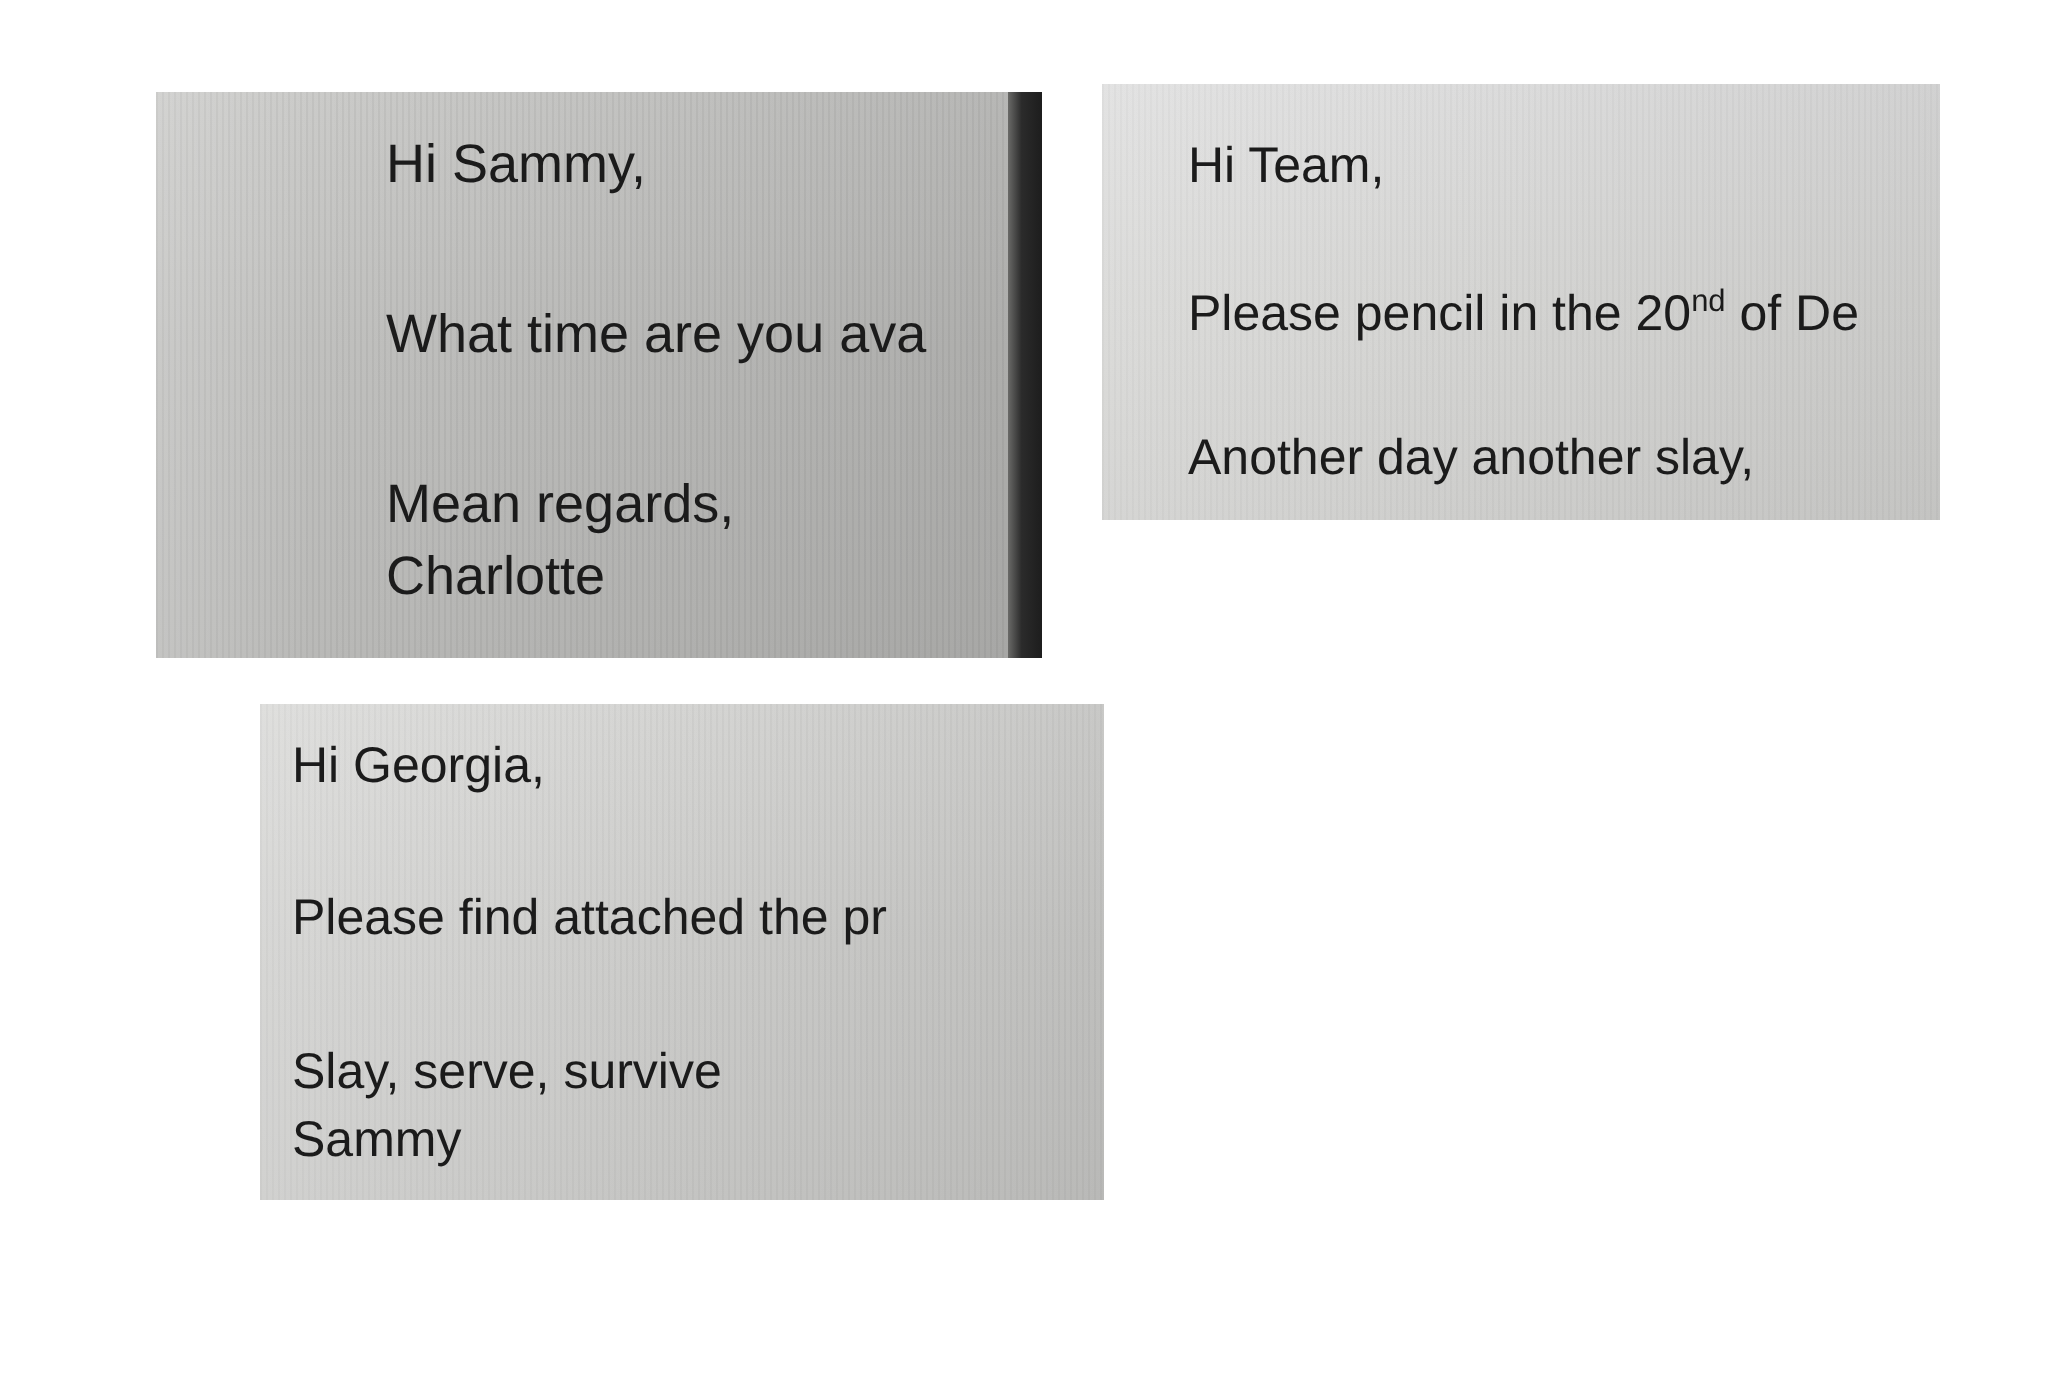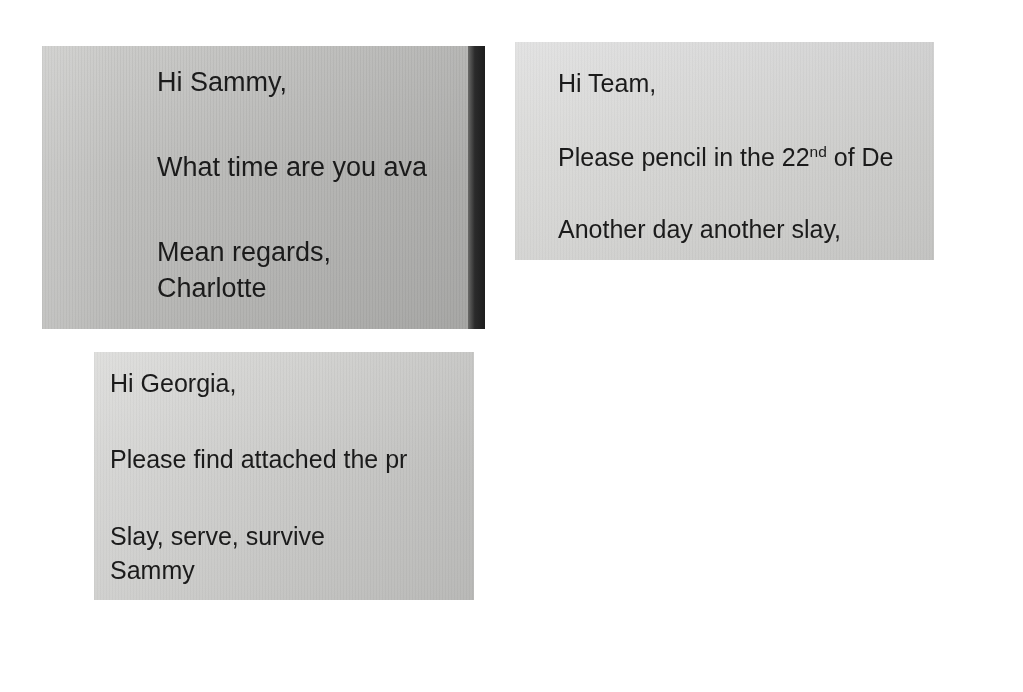--- a/index.html
+++ b/index.html
@@ -11,20 +11,21 @@
     width: 1023px;
     height: 692px;
     position: relative;
     overflow: hidden;
     font-family: "Liberation Sans", sans-serif;
   }
 
   .collage {
     position: absolute;
     inset: 0;
+    margin-left: 36px;
   }
 
   
   .snippet {
     position: absolute;
     overflow: hidden;
     color: #1b1b1b;
     box-sizing: border-box;
   }
 
@@ -93,21 +94,21 @@
   sup.ord {
     font-size: 0.62em;
     vertical-align: super;
     line-height: 0;
   }
 
   
   #snip-sammy {
     left: 94px;
     top: 352px;
-    width: 380px;
+    width: 422px;
     height: 248px;
     background:
       linear-gradient(90deg, rgba(255,255,255,0.18) 0%, rgba(0,0,0,0.02) 55%, rgba(0,0,0,0.07) 100%),
       repeating-linear-gradient(90deg, rgba(0,0,0,0.028) 0px, rgba(0,0,0,0.028) 1px, rgba(255,255,255,0.02) 1px, rgba(255,255,255,0.02) 3px),
       linear-gradient(180deg, #d7d7d5 0%, #cdcdcb 48%, #c6c6c4 100%);
   }
   #snip-sammy .lines {
     left: 16px;
     top: 18px;
     font-size: 25px;
@@ -149,21 +150,21 @@
       <div class="line l2">What time are you ava</div>
       <div class="line l3">Mean regards,</div>
       <div class="line l4">Charlotte</div>
     </div>
     <div class="edge-dark"></div>
   </div>
 
   <div class="snippet" id="snip-gemma">
     <div class="lines">
       <div class="line l1">Hi Team,</div>
-      <div class="line l2"><span>Please pencil in the 22</span><sup class="ord">nd</sup><span> of De</span></div>
+      <div class="line l2"><span>Please pencil in the 20</span><sup class="ord">nd</sup><span> of De</span></div>
       <div class="line l3">Another day another slay,</div>
       <div class="line l4">Gemma</div>
     </div>
   </div>
 
   <div class="snippet" id="snip-sammy">
     <div class="lines">
       <div class="line l1">Hi Georgia,</div>
       <div class="line l2">Please find attached the pr</div>
       <div class="line l3">Slay, serve, survive</div>

